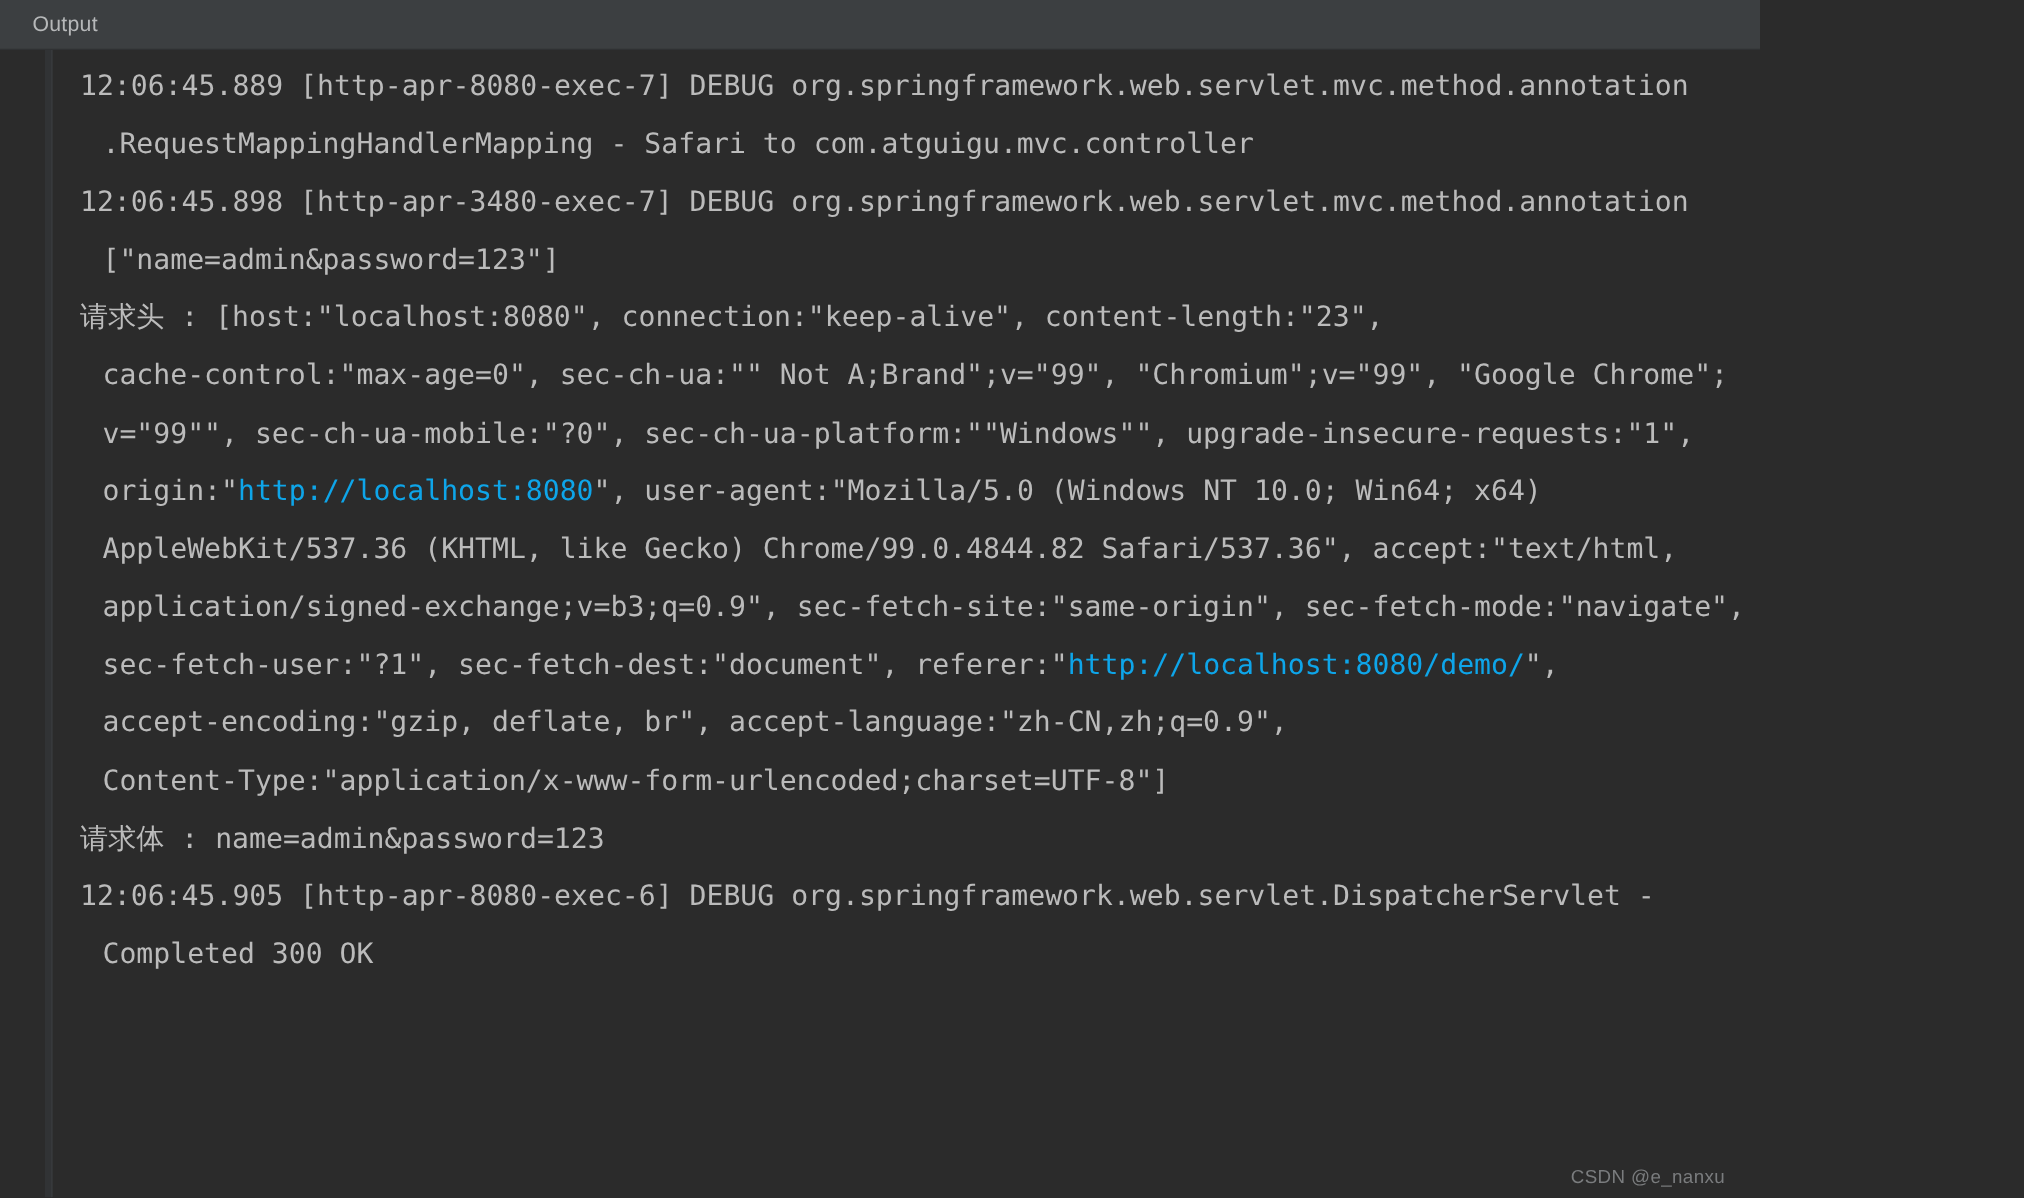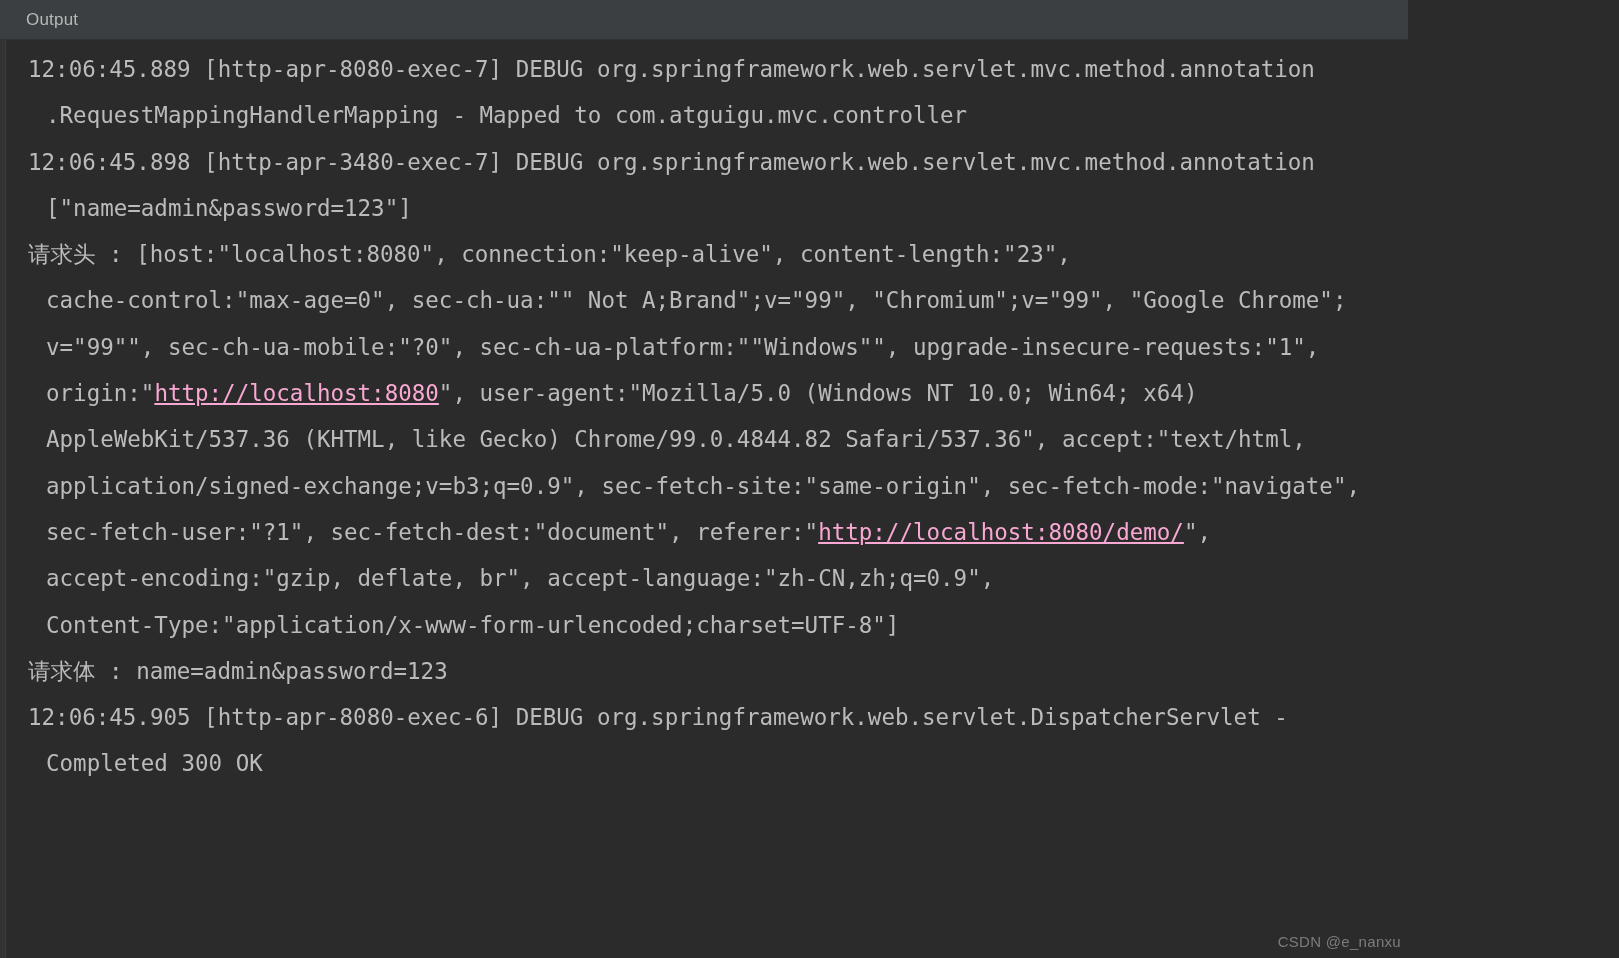--- a/index.html
+++ b/index.html
@@ -46,20 +46,21 @@
     cursor: default;
   }
 
   
   .console-wrap {
     position: relative;
     flex: 1;
     display: flex;
     background: #2b2b2b;
     overflow: hidden;
+    margin-left: 36px;
   }
   .gutter {
     width: 5px;
     min-width: 5px;
     background: #313335;
     border-right: 1px solid #3a3d3f;
   }
   .console {
     flex: 1;
     padding: 6px 0 0 0;
@@ -74,29 +75,28 @@
     line-height: 46.3px;
     white-space: pre;
     padding-left: 22px;
     letter-spacing: 0px;
   }
   .log-line.cont {
     padding-left: 40px;
   }
 
   .link {
-    color: #f9a8d4;
-    text-decoration: underline;
+    color: #0ea5e9;
     cursor: pointer;
   }
 
   
   .watermark {
     position: absolute;
-    right: 7px;
+    right: 28px;
     bottom: 8px;
     color: #7a7c7e;
     font-family: "Liberation Sans", "DejaVu Sans", sans-serif;
     font-size: 15px;
     letter-spacing: 0.3px;
     user-select: none;
   }
 </style>
 </head>
 <body>
@@ -104,21 +104,21 @@
 <div id="app">
 
   <div class="tool-header">
     <div class="tab">Output</div>
   </div>
 
   <div class="console-wrap">
     <div class="gutter"></div>
     <div class="console" id="console">
         <div class="log-line"><span>12:06:45.889 [http-apr-8080-exec-7] DEBUG org.springframework.web.servlet.mvc.method.annotation</span></div>
-        <div class="log-line cont"><span>.RequestMappingHandlerMapping - Mapped to com.atguigu.mvc.controller</span></div>
+        <div class="log-line cont"><span>.RequestMappingHandlerMapping - Safari to com.atguigu.mvc.controller</span></div>
         <div class="log-line"><span>12:06:45.898 [http-apr-3480-exec-7] DEBUG org.springframework.web.servlet.mvc.method.annotation</span></div>
         <div class="log-line cont"><span>["name=admin&amp;password=123"]</span></div>
         <div class="log-line"><span>请求头 : [host:"localhost:8080", connection:"keep-alive", content-length:"23",</span></div>
         <div class="log-line cont"><span>cache-control:"max-age=0", sec-ch-ua:"" Not A;Brand";v="99", "Chromium";v="99", "Google Chrome";</span></div>
         <div class="log-line cont"><span>v="99"", sec-ch-ua-mobile:"?0", sec-ch-ua-platform:""Windows"", upgrade-insecure-requests:"1",</span></div>
         <div class="log-line cont"><span>origin:"</span><span class="link">http://localhost:8080</span><span>", user-agent:"Mozilla/5.0 (Windows NT 10.0; Win64; x64)</span></div>
         <div class="log-line cont"><span>AppleWebKit/537.36 (KHTML, like Gecko) Chrome/99.0.4844.82 Safari/537.36", accept:"text/html,</span></div>
         <div class="log-line cont"><span>application/signed-exchange;v=b3;q=0.9", sec-fetch-site:"same-origin", sec-fetch-mode:"navigate",</span></div>
         <div class="log-line cont"><span>sec-fetch-user:"?1", sec-fetch-dest:"document", referer:"</span><span class="link">http://localhost:8080/demo/</span><span>",</span></div>
         <div class="log-line cont"><span>accept-encoding:"gzip, deflate, br", accept-language:"zh-CN,zh;q=0.9",</span></div>

